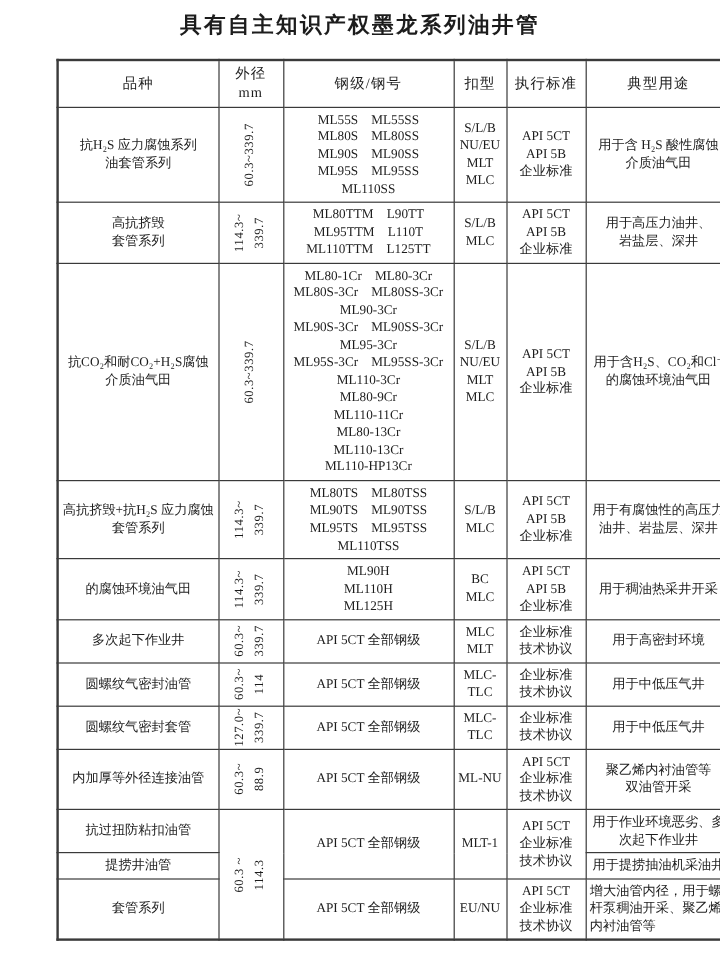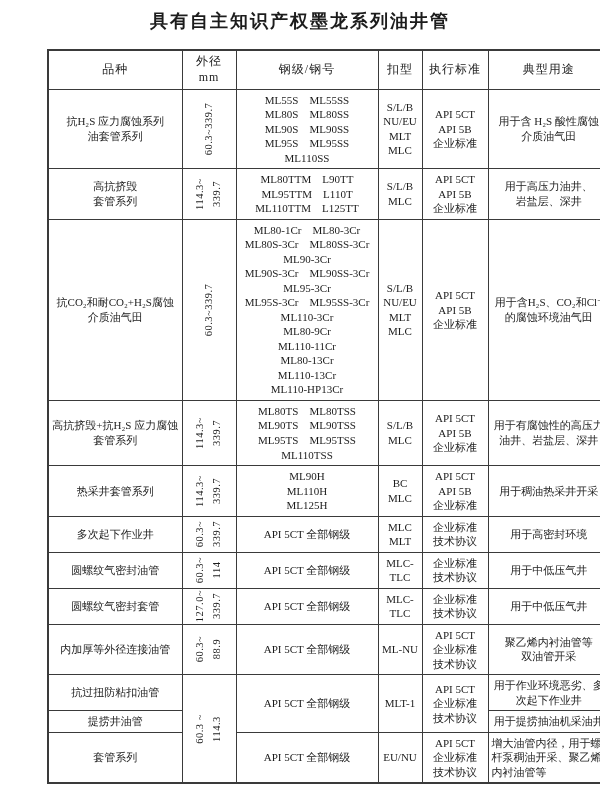--- a/index.html
+++ b/index.html
@@ -156,21 +156,21 @@
 ML95TS ML95TSS
 ML110TSS</td>
           <td>S/L/B
 MLC</td>
           <td>API 5CT
 API 5B
 企业标准</td>
           <td>用于有腐蚀性的高压力油井、岩盐层、深井</td>
         </tr>
         <tr>
-          <td>热采井套管系列</td>
+          <td>的腐蚀环境油气田</td>
           <td class="vcell"><div class="vtext">114.3~
 339.7</div></td>
           <td>ML90H
 ML110H
 ML125H</td>
           <td>BC
 MLC</td>
           <td>API 5CT
 API 5B
 企业标准</td>

